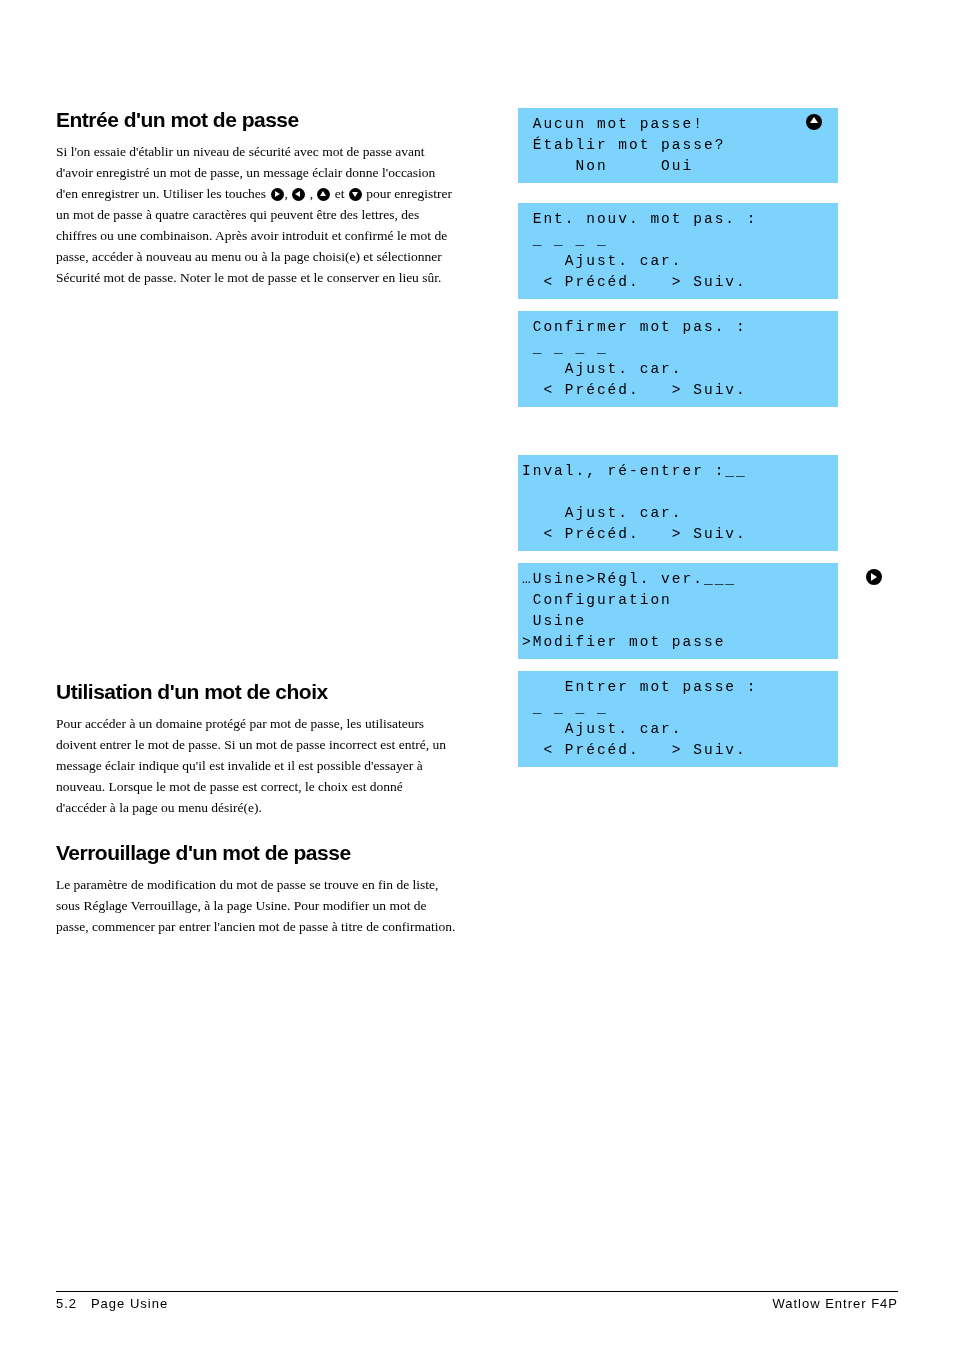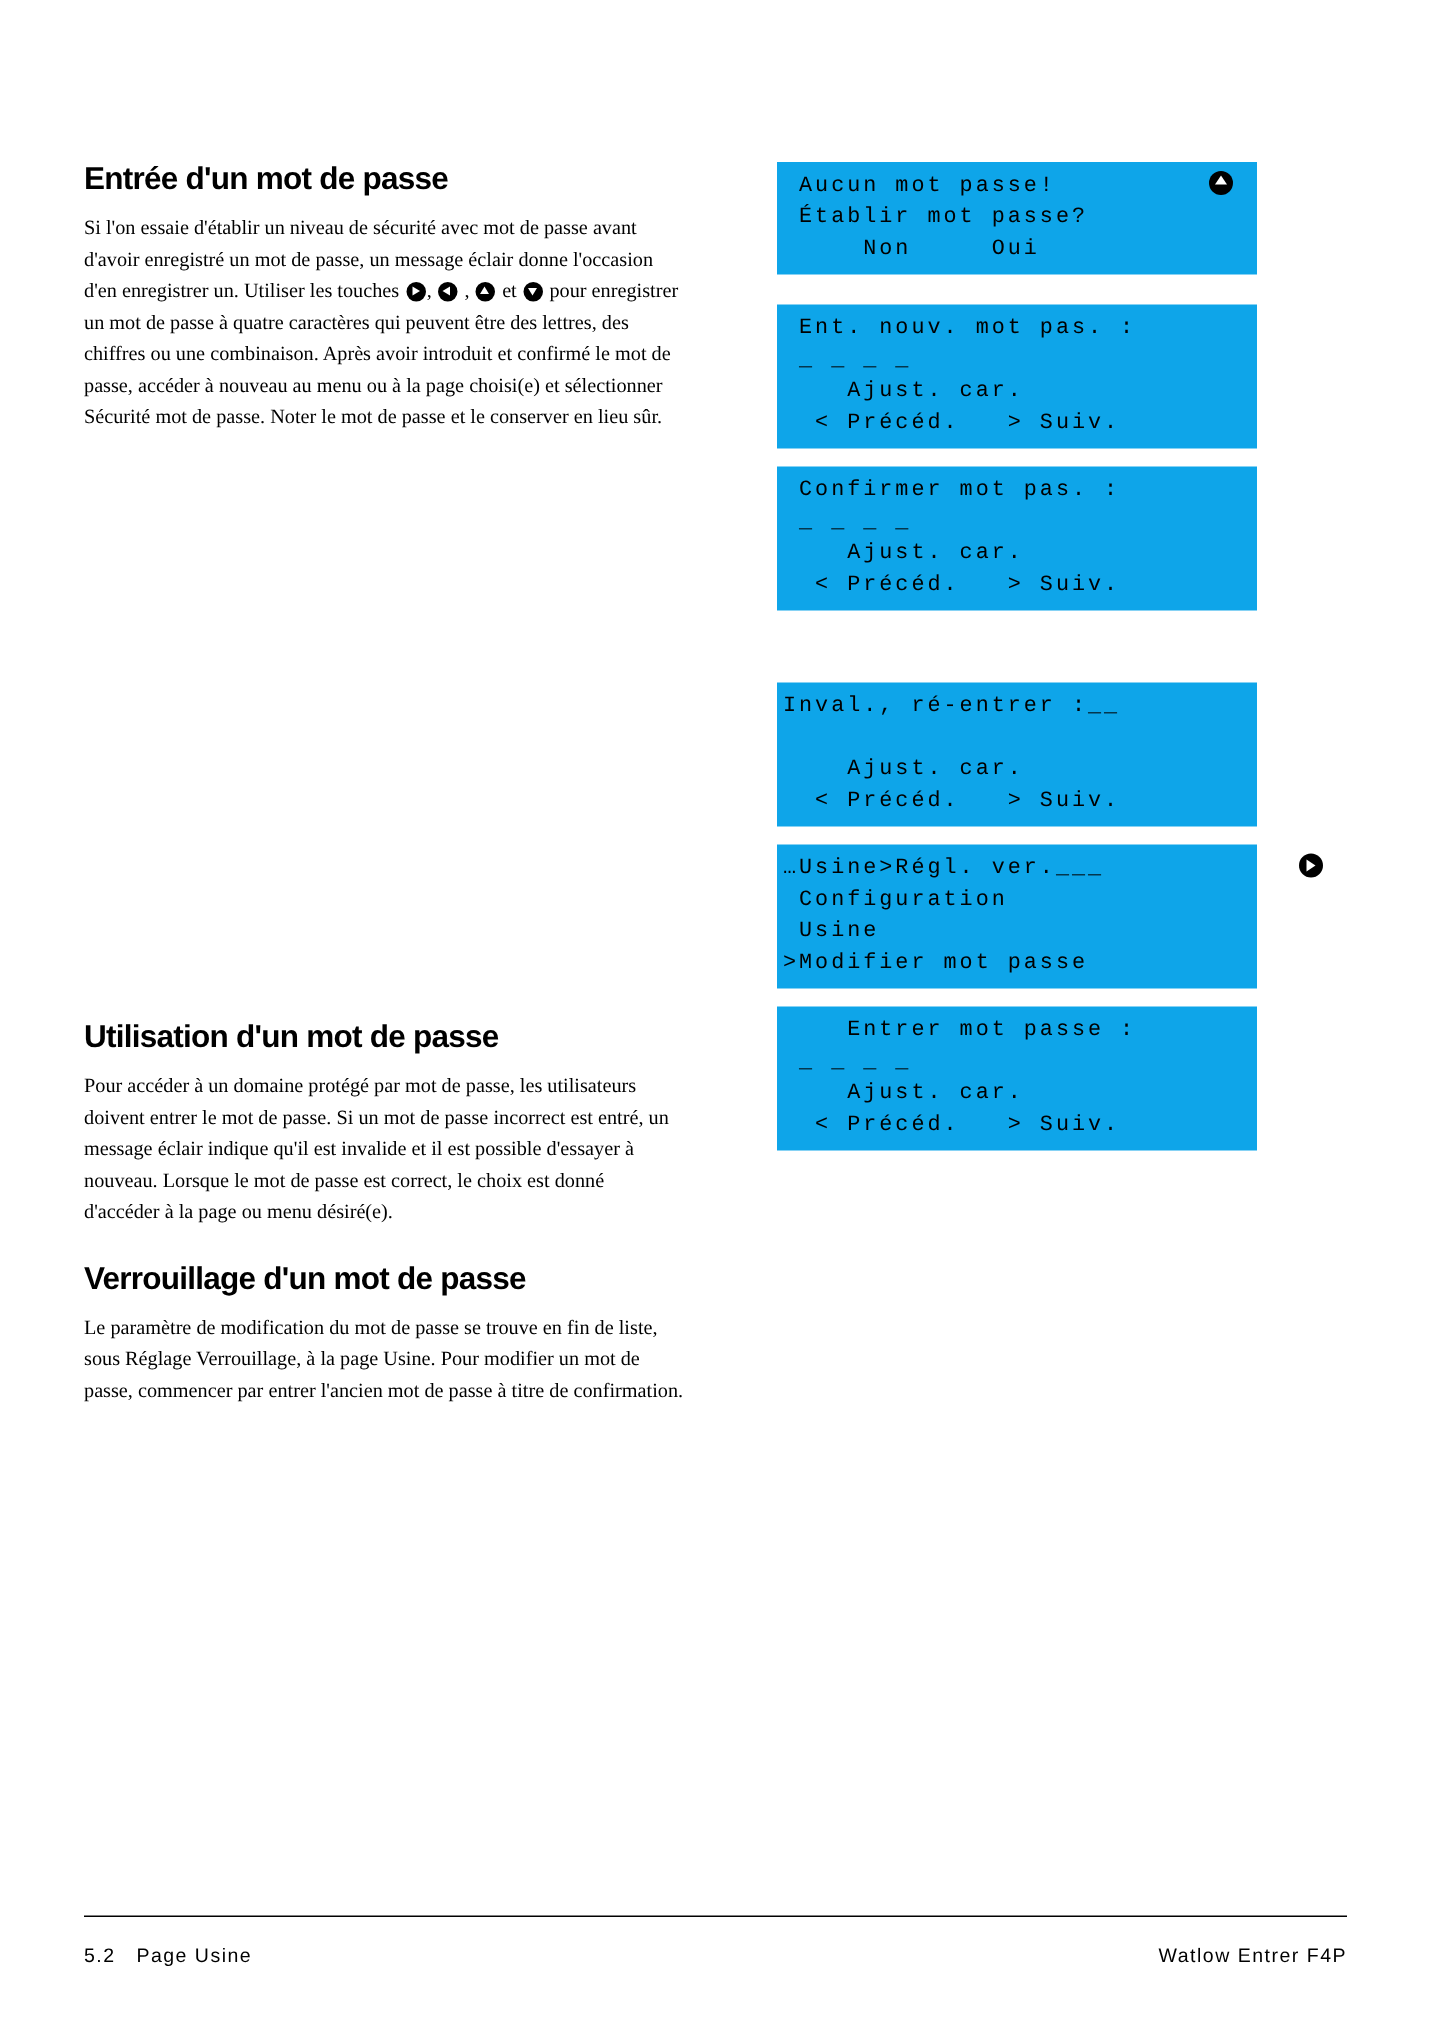--- a/index.html
+++ b/index.html
@@ -34,21 +34,21 @@
     margin-bottom: 10px;
     letter-spacing: -0.5px;
   }
   .body-text {
     font-size: 13.5px;
     line-height: 1.55;
     margin-bottom: 6px;
   }
   .section { margin-bottom: 22px; }
   .screen {
-    background: #0ea5e9;
+    background: #7dd3fc;
     font-family: 'Courier New', Courier, monospace;
     font-size: 14.5px;
     line-height: 1.45;
     padding: 6px 8px 6px 4px;
     letter-spacing: 2px;
     white-space: pre;
     margin-bottom: 12px;
     color: #000;
   }
   .icon-col {
@@ -109,21 +109,21 @@
     content:''; position:absolute; left:3px; top:4px;
     border-left:3.5px solid transparent; border-right:3.5px solid transparent;
     border-top:5px solid #fff;
   }
   .footer {
     position: absolute;
     bottom: 40px;
     left: 56px;
     right: 56px;
     border-top: 1px solid #000;
-    padding-top: 18px;
+    padding-top: 4px;
     font-family: Arial, Helvetica, sans-serif;
     font-size: 13px;
     letter-spacing: 1px;
     text-decoration: underline;
   }
   .footer-left { float: left; }
   .footer-right { float: right; }
   .spacer-sm { height: 8px; }
 </style>
 </head>
@@ -136,21 +136,21 @@
     <div class="section">
       <h2>Entrée d'un mot de passe</h2>
       <p class="body-text">
         <span>Si l'on essaie d'établir un niveau de sécurité avec mot de passe avant d'avoir enregistré un mot de passe, un message éclair donne l'occasion d'en enregistrer un. Utiliser les touches </span><span class="inline-icon right"></span><span>, </span><span class="inline-icon left"></span><span> , </span><span class="inline-icon up"></span><span>  et </span><span class="inline-icon down"></span><span> pour enregistrer un mot de passe à quatre caractères qui peuvent être des lettres, des chiffres ou une combinaison. Après avoir introduit et confirmé le mot de passe, accéder à nouveau au menu ou à la page choisi(e) et sélectionner Sécurité mot de passe. Noter le mot de passe et le conserver en lieu sûr.</span>
       </p>
     </div>
 
     <div style="height:370px"></div>
 
     <div class="section">
-      <h2>Utilisation d'un mot de passe</h2>
+      <h2>Utilisation d'un mot de choix</h2>
       <p class="body-text">Pour accéder à un domaine protégé par mot de passe, les utilisateurs doivent entrer le mot de passe. Si un mot de passe incorrect est entré, un message éclair indique qu'il est invalide et il est possible d'essayer à nouveau. Lorsque le mot de passe est correct, le choix est donné d'accéder à la page ou menu désiré(e).</p>
     </div>
 
     <div class="section">
       <h2>Verrouillage d'un mot de passe</h2>
       <p class="body-text">Le paramètre de modification du mot de passe se trouve en fin de liste, sous Réglage Verrouillage, à la page Usine. Pour modifier un mot de passe, commencer par entrer l'ancien mot de passe à titre de confirmation.</p>
     </div>
 
   </div>
 

